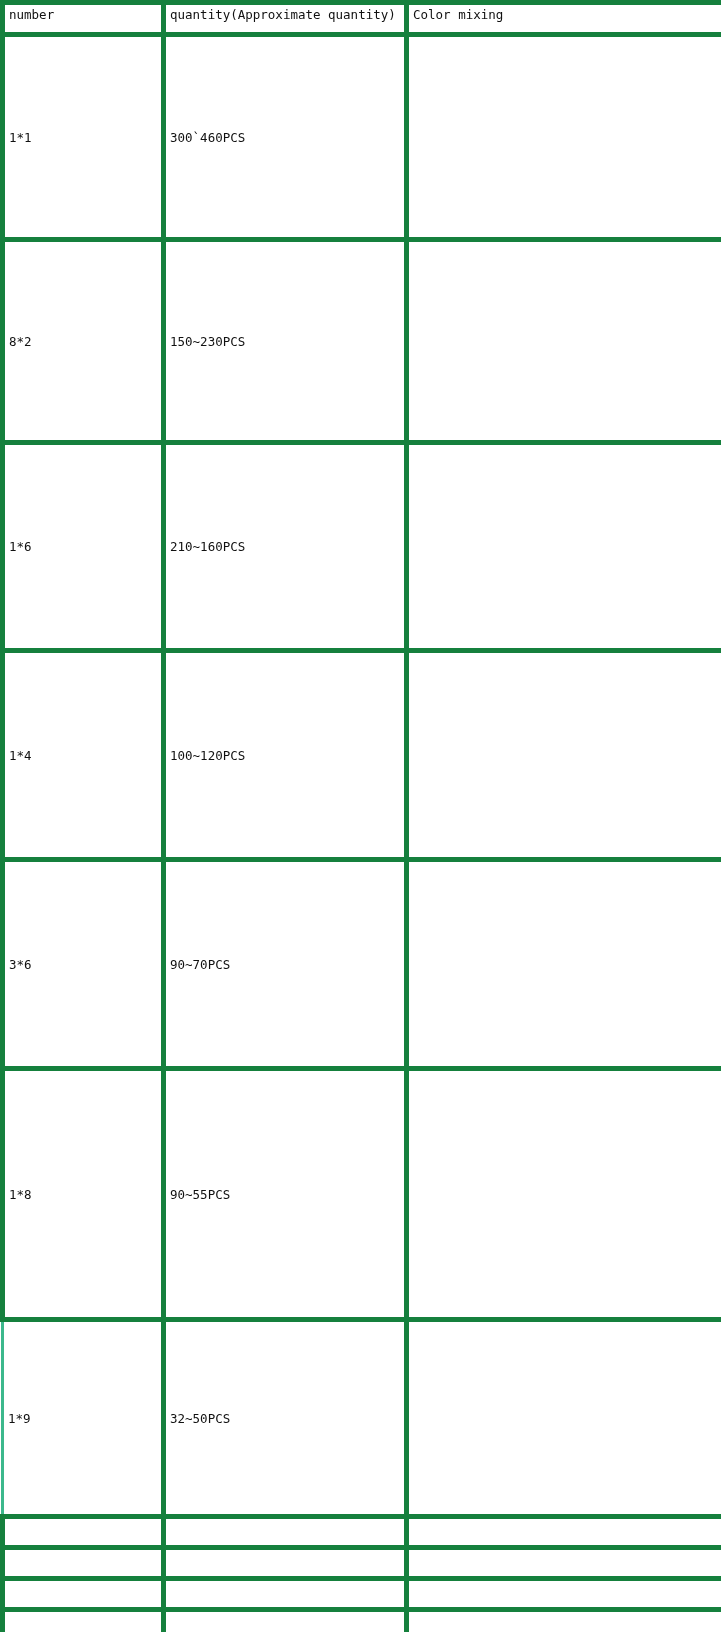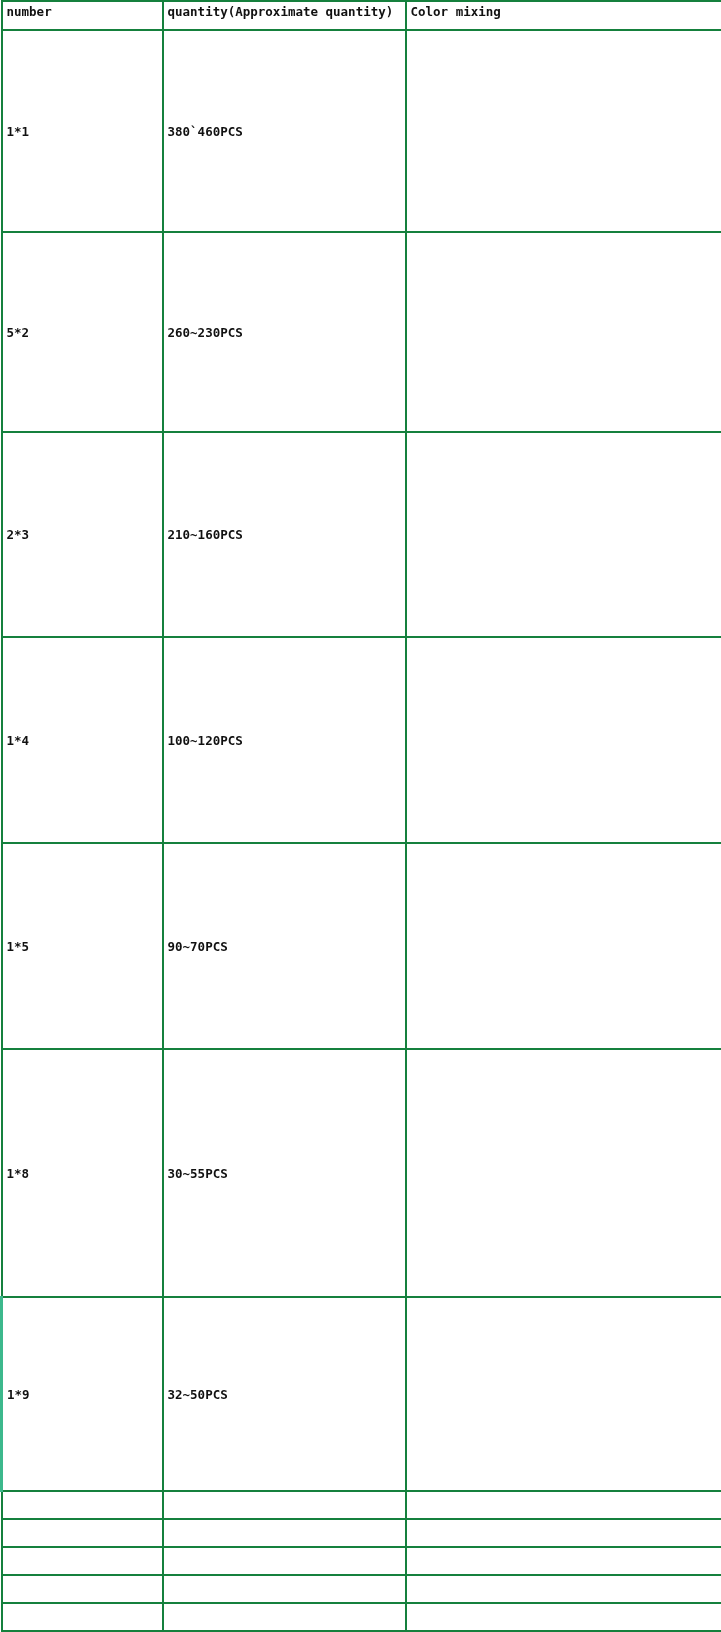--- a/index.html
+++ b/index.html
@@ -11,27 +11,26 @@
   .sheet{position:relative;width:721px;height:1632px;background:#fff;}
 
   table.grid{
     border-collapse:collapse;
     table-layout:fixed;
     width:760px;            
     font-size:12.5px;
     color:#111;
   }
   table.grid td{
-    border:2px solid #15803d;
+    border:5px solid #15803d;
     vertical-align:middle;
     padding:0 4px;
     background:#fff;
     overflow:hidden;
     position:relative;
-    font-weight:bold;
   }
   col.c-number{width:161px;}
   col.c-qty{width:243px;}
   col.c-img{width:356px;}
 
   tr.header td{height:25px;vertical-align:top;padding-top:2px;line-height:15px;}
   td.num, td.qty{white-space:nowrap;}
 
   
   tr.accent td.num{border-left:3px solid #3cb88c;}
@@ -82,44 +81,44 @@
     <tbody id="tbody">
 
       <tr class="header">
         <td class="num">number</td>
         <td class="qty">quantity(Approximate quantity)</td>
         <td>Color mixing</td>
       </tr>
 
       <tr>
         <td class="num" style="height:200px">1*1</td>
-        <td class="qty">380`460PCS</td>
+        <td class="qty">300`460PCS</td>
         <td class="imgcell">
           <div class="photo" id="p1"></div>
         </td>
       </tr>
 
       <tr>
-        <td class="num" style="height:198px">5*2</td>
-        <td class="qty">260~230PCS</td>
+        <td class="num" style="height:198px">8*2</td>
+        <td class="qty">150~230PCS</td>
         <td class="imgcell">
           <div class="photo" id="p2">
               <div class="brick" style="left: 160px; top: -8px; width: 38px; height: 34.48px; transform: rotate(-16deg); transform-origin: 0px 0px;">
                 <div class="top" style="background: linear-gradient(160deg, rgb(185, 188, 192) 0%, rgb(185, 188, 192) 60%, rgba(0, 0, 0, 0.1) 100%) rgb(185, 188, 192); top: 3.8px; height: 17.48px;"></div>
               </div>
               <div class="shadow" style="left: 201px; top: -4.87px; width: 46px; height: 9.35px; transform: rotate(-16deg); transform-origin: 0px 0px;"></div>
               <div class="brick" style="left: 204px; top: -30px; width: 38px; height: 34.48px; transform: rotate(-16deg); transform-origin: 0px 0px;">
                 <div class="face" style="background: rgb(244, 96, 31); top: 20.28px; height: 17px;"></div>
               </div>
             </div>
         </td>
       </tr>
 
       <tr>
-        <td class="num" style="height:203px">2*3</td>
+        <td class="num" style="height:203px">1*6</td>
         <td class="qty">210~160PCS</td>
         <td class="imgcell">
           <div class="photo" id="p3">
               <div class="brick" style="left: 118px; top: 8px; width: 51px; height: 30.64px; transform: rotate(-16deg); transform-origin: 0px 0px;">
                 <div class="stud" style="background: rgb(244, 242, 236); width: 8.84px; height: 5.78px; left: 21.08px; top: 0px;"></div>
                 <div class="stud" style="background: rgb(244, 242, 236); width: 8.84px; height: 5.78px; left: 38.08px; top: 0px;"></div>
                 <div class="top" style="background: linear-gradient(160deg, rgb(244, 242, 236) 0%, rgb(244, 242, 236) 60%, rgba(0, 0, 0, 0.1) 100%) rgb(244, 242, 236); top: 3.4px; height: 15.64px;"></div>
               </div>
               <div class="shadow" style="left: 161px; top: 7.39px; width: 59px; height: 8.25px; transform: rotate(-16deg); transform-origin: 0px 0px;"></div>
               <div class="brick" style="left: 164px; top: -15px; width: 51px; height: 30.64px; transform: rotate(-16deg); transform-origin: 0px 0px;">
@@ -152,21 +151,21 @@
               <div class="brick" style="left: 252px; top: -2px; width: 64px; height: 28.72px; transform: rotate(-16deg); transform-origin: 0px 0px;">
                 <div class="stud" style="background: rgb(111, 182, 232); width: 8.32px; height: 5.44px; left: 3.84px; top: 0px;"></div>
                 <div class="top" style="background: linear-gradient(160deg, rgb(111, 182, 232) 0%, rgb(111, 182, 232) 60%, rgba(0, 0, 0, 0.1) 100%) rgb(111, 182, 232); top: 3.2px; height: 14.72px;"></div>
                 <div class="face" style="background: rgb(111, 182, 232); top: 16.92px; height: 14px;"></div>
               </div>
             </div>
         </td>
       </tr>
 
       <tr>
-        <td class="num" style="height:204px">1*5</td>
+        <td class="num" style="height:204px">3*6</td>
         <td class="qty">90~70PCS</td>
         <td class="imgcell">
           <div class="photo" id="p5">
               <div class="brick" style="left: 74px; top: 24px; width: 84px; height: 24.88px; transform: rotate(-17deg); transform-origin: 0px 0px;"></div>
               <div class="shadow" style="left: 129px; top: 14.28px; width: 92px; height: 6.6px; transform: rotate(-17deg); transform-origin: 0px 0px;"></div>
               <div class="brick" style="left: 132px; top: -4px; width: 84px; height: 24.88px; transform: rotate(-17deg); transform-origin: 0px 0px;">
                 <div class="top" style="background: linear-gradient(160deg, rgb(244, 242, 236) 0%, rgb(244, 242, 236) 60%, rgba(0, 0, 0, 0.1) 100%) rgb(244, 242, 236); top: 2.8px; height: 12.88px;"></div>
                 <div class="face" style="background: rgb(244, 242, 236); top: 14.68px; height: 12px;"></div>
               </div>
               <div class="brick" style="left: 210px; top: 14px; width: 84px; height: 24.88px; transform: rotate(-17deg); transform-origin: 0px 0px;">
@@ -178,21 +177,21 @@
               <div class="brick" style="left: 268px; top: -14px; width: 84px; height: 24.88px; transform: rotate(-17deg); transform-origin: 0px 0px;">
                 <div class="top" style="background: linear-gradient(160deg, rgb(111, 182, 232) 0%, rgb(111, 182, 232) 60%, rgba(0, 0, 0, 0.1) 100%) rgb(111, 182, 232); top: 2.8px; height: 12.88px;"></div>
                 <div class="face" style="background: rgb(111, 182, 232); top: 14.68px; height: 12px;"></div>
               </div>
             </div>
         </td>
       </tr>
 
       <tr>
         <td class="num" style="height:246px">1*8</td>
-        <td class="qty">30~55PCS</td>
+        <td class="qty">90~55PCS</td>
         <td class="imgcell">
           <div class="photo" id="p6">
               <div class="shadow" style="left: 17px; top: 49.99px; width: 104px; height: 6.05px; transform: rotate(-58deg); transform-origin: 0px 0px;"></div>
               <div class="brick" style="left: 20px; top: 34px; width: 96px; height: 22.04px; transform: rotate(-58deg); transform-origin: 0px 0px;">
                 <div class="stud" style="background: rgb(239, 111, 174); width: 6.24px; height: 4.08px; left: 38.88px; top: 0px;"></div>
                 <div class="top" style="background: linear-gradient(160deg, rgb(239, 111, 174) 0%, rgb(239, 111, 174) 60%, rgba(0, 0, 0, 0.1) 100%) rgb(239, 111, 174); top: 2.4px; height: 11.04px;"></div>
                 <div class="face" style="background: rgb(239, 111, 174); top: 12.44px; height: 11px;"></div>
               </div>
               <div class="shadow" style="left: 47px; top: 53.99px; width: 104px; height: 6.05px; transform: rotate(-58deg); transform-origin: 0px 0px;"></div>
               <div class="brick" style="left: 50px; top: 38px; width: 96px; height: 22.04px; transform: rotate(-58deg); transform-origin: 0px 0px;">

